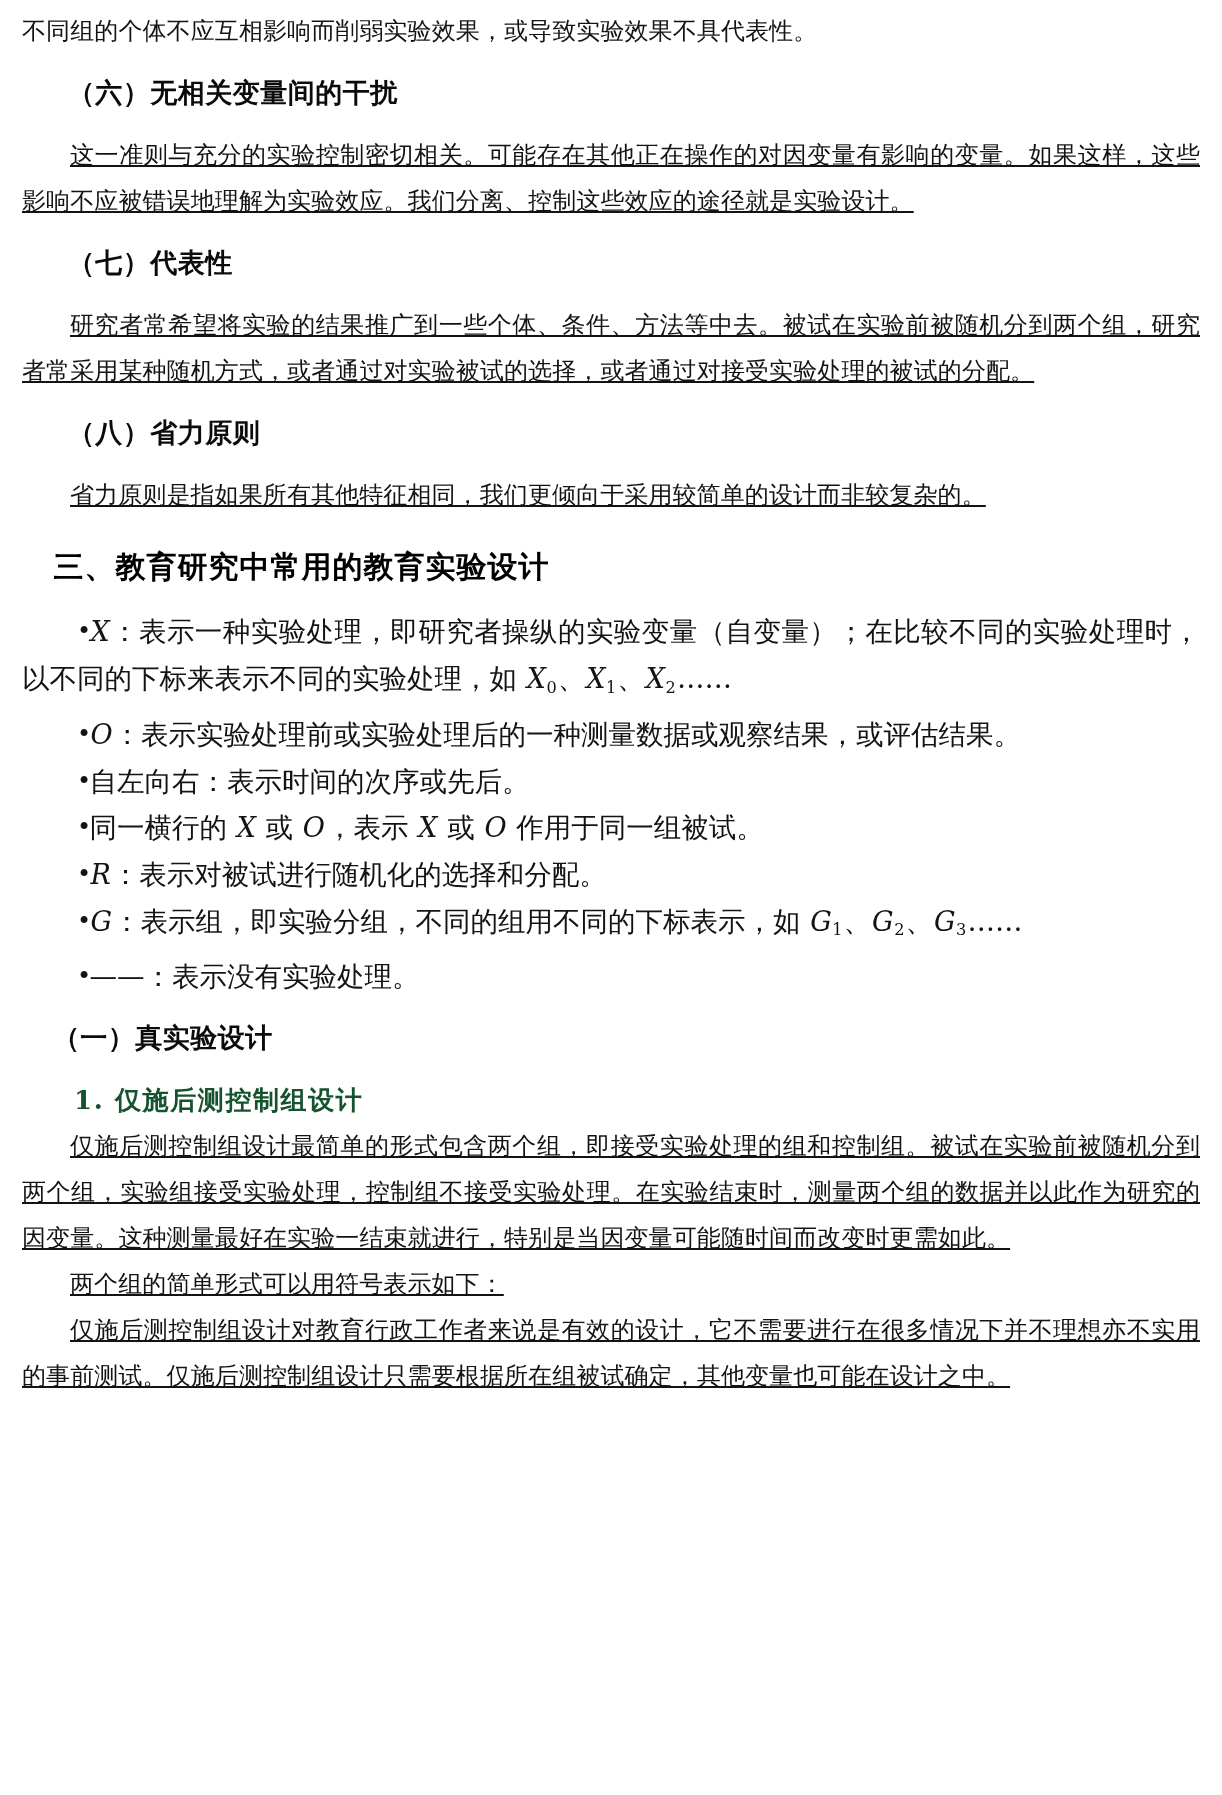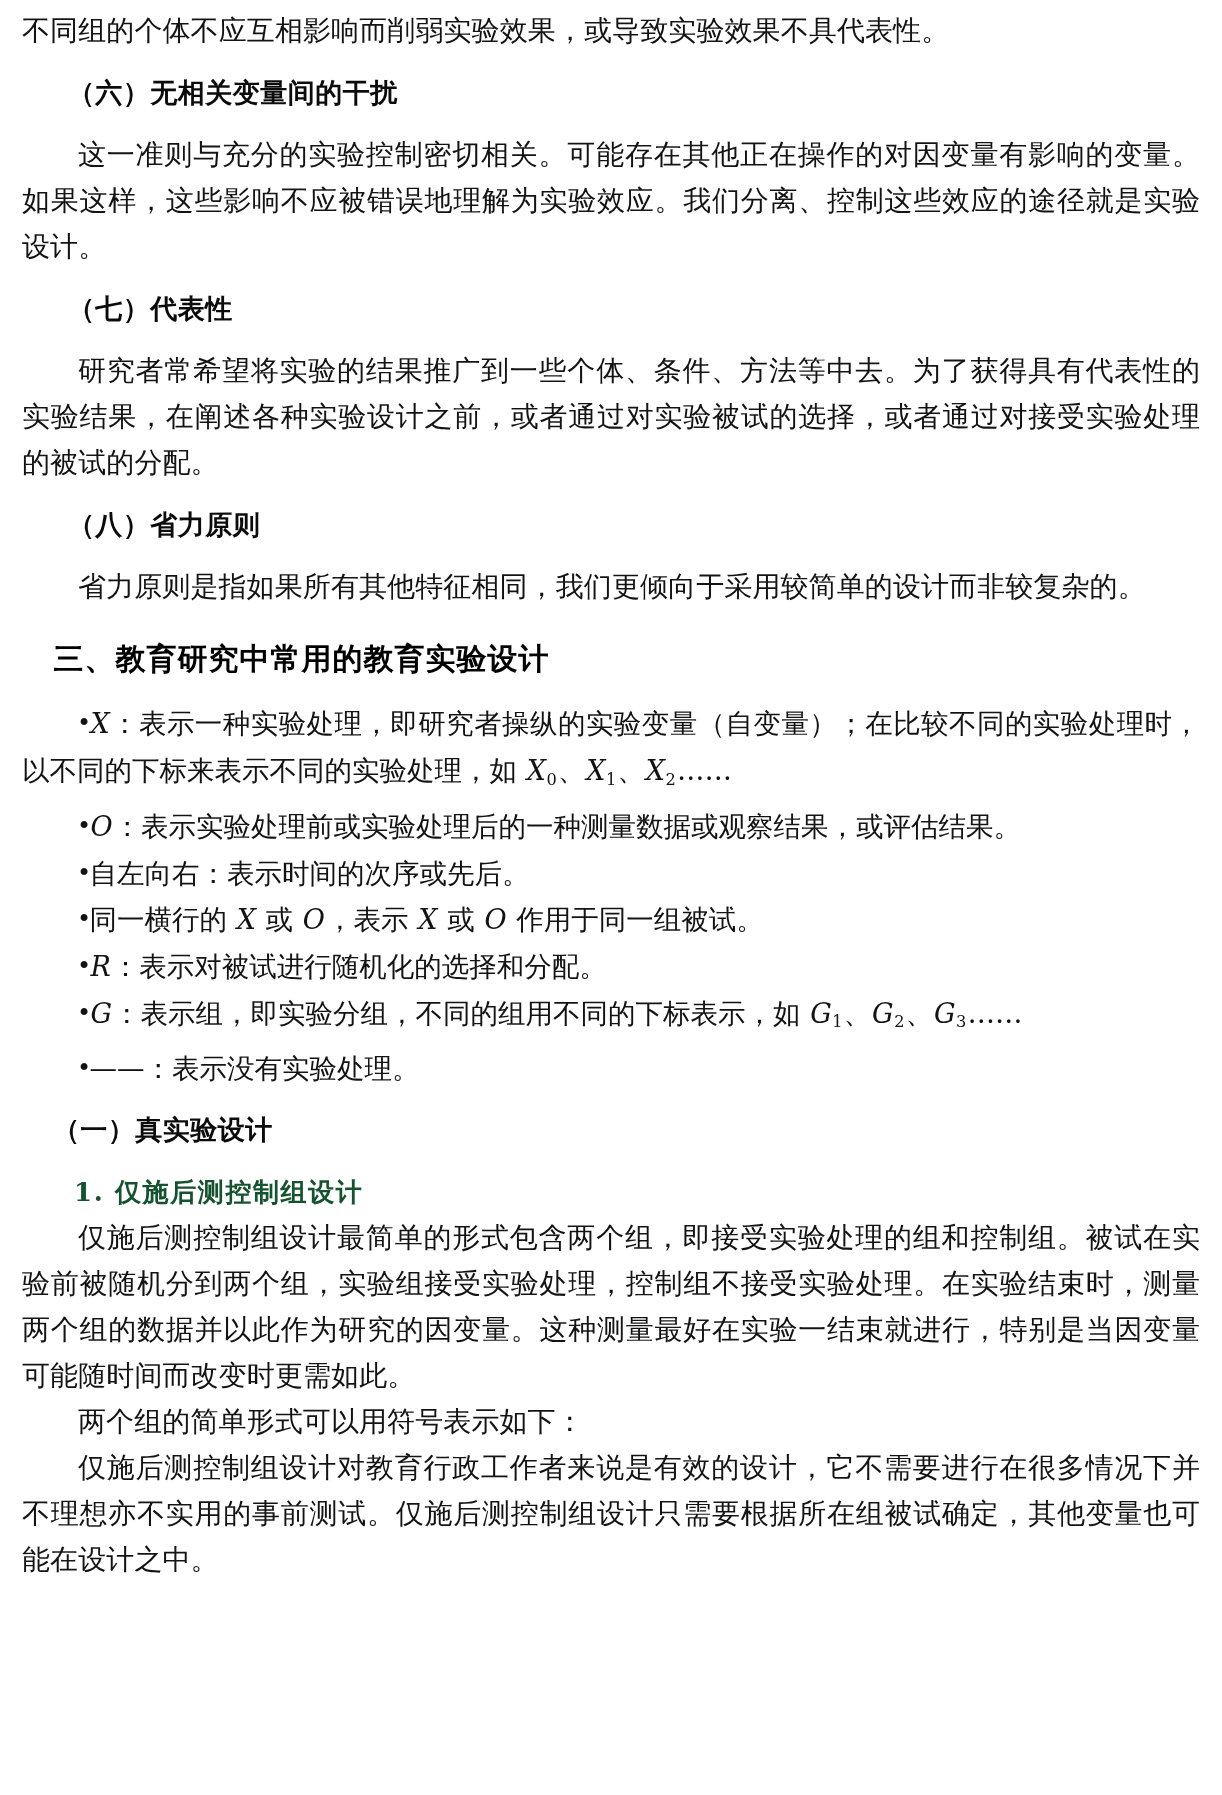--- a/index.html
+++ b/index.html
@@ -16,30 +16,31 @@
   }
   .page {
     position: relative;
     width: 1222px;
     height: 1795px;
     box-sizing: border-box;
     padding: 8px 22px 0 22px;
   }
   .body-text {
     font-family: "DejaVu Serif", "Liberation Serif", serif;
-    font-size: 28px;
+    font-size: 24px;
     line-height: 46px;
     text-align: justify;
     text-justify: inter-ideograph;
     letter-spacing: 0.1px;
     margin: 0;
     color: #131313;
   }
   .indent {
     text-indent: 2em;
+    text-decoration: underline;
   }
   
   .sub-heading {
     font-family: "DejaVu Sans", "Liberation Sans", sans-serif;
     font-size: 27px;
     font-weight: bold;
     line-height: 46px;
     margin: 16px;
     text-indent: 1.1em;
     letter-spacing: 0.5px;
@@ -114,21 +115,21 @@
 <div class="page">
 
   <p class="body-text">不同组的个体不应互相影响而削弱实验效果，或导致实验效果不具代表性。</p>
 
   <h3 class="sub-heading">（六）无相关变量间的干扰</h3>
 
   <p class="body-text indent">这一准则与充分的实验控制密切相关。可能存在其他正在操作的对因变量有影响的变量。如果这样，这些影响不应被错误地理解为实验效应。我们分离、控制这些效应的途径就是实验设计。</p>
 
   <h3 class="sub-heading">（七）代表性</h3>
 
-  <p class="body-text indent">研究者常希望将实验的结果推广到一些个体、条件、方法等中去。为了获得具有代表性的实验结果，在阐述各种实验设计之前，或者通过对实验被试的选择，或者通过对接受实验处理的被试的分配。</p>
+  <p class="body-text indent">研究者常希望将实验的结果推广到一些个体、条件、方法等中去。被试在实验前被随机分到两个组，研究者常采用某种随机方式，或者通过对实验被试的选择，或者通过对接受实验处理的被试的分配。</p>
 
   <h3 class="sub-heading">（八）省力原则</h3>
 
   <p class="body-text indent">省力原则是指如果所有其他特征相同，我们更倾向于采用较简单的设计而非较复杂的。</p>
 
   <h2 class="section-heading">三、教育研究中常用的教育实验设计</h2>
 
 
   <ul class="symbol-list" id="symbol-list">
       <li><span class="bullet">•</span><span class="mv">X</span>：表示一种实验处理，即研究者操纵的实验变量（自变量）；在比较不同的实验处理时，以不同的下标来表示不同的实验处理，如 <span class="mv">X<sub>0</sub></span>、<span class="mv">X<sub>1</sub></span>、<span class="mv">X<sub>2</sub></span>……</li>

